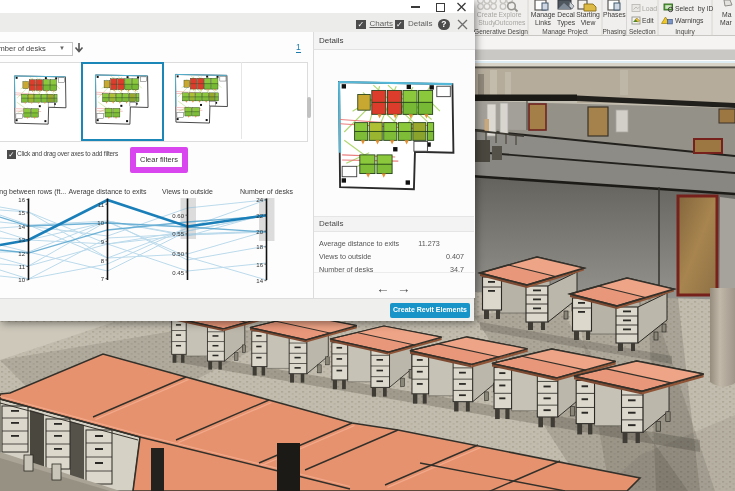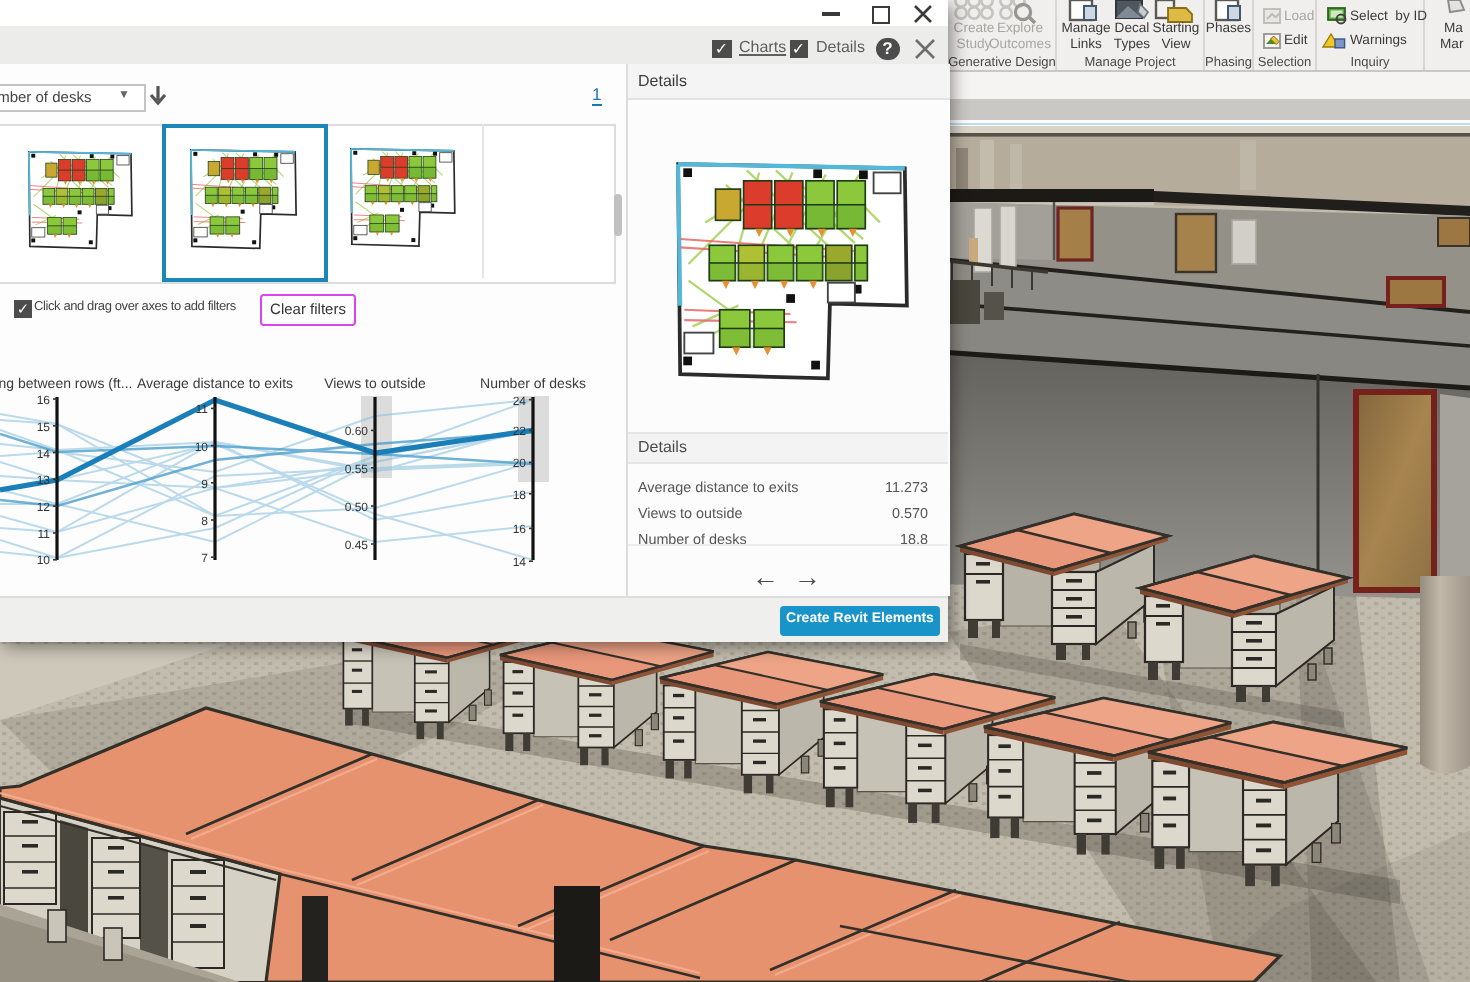--- a/index.html
+++ b/index.html
@@ -339,21 +339,21 @@
 <svg class="abs" style="left:0;top:61px" width="313px" height="80">
   <use href="#plan" transform="translate(14,14) scale(0.468)"></use>
   <use href="#plan" transform="translate(95,13) scale(0.478)"></use>
   <use href="#plan" transform="translate(175,12.5) scale(0.472)"></use>
 </svg>
 <div class="abs" style="left:80.5px;top:61.5px;width:79px;height:75.5px;border:2.5px solid #1b87b8;background:transparent;"></div>
 <div class="abs" style="left:306.5px;top:97px;width:4px;height:21px;background:#c1c1c1;border-radius:2px;"></div>
 
 <div class="abs" style="left:7px;top:149.5px;width:9px;height:9px;background:#4c4c4c;color:#fff;font-size:7.5px;line-height:9px;text-align:center;">✓</div>
 <div class="abs" style="left:17px;top:150px;font-size:6.5px;letter-spacing:-0.2px;color:#444;">Click and drag over axes to add filters</div>
-<div class="abs" style="left:130px;top:146.5px;width:46px;height:14px;border:1px solid #d946ef;border-radius:2px;background:#fff;font-size:7.5px;color:#333;text-align:center;line-height:14px;">Clear filters</div>
+<div class="abs" style="left:130px;top:146.5px;width:46px;height:14px;border:6px solid #d946ef;border-radius:2px;background:#fff;font-size:7.5px;color:#333;text-align:center;line-height:14px;">Clear filters</div>
 <svg class="abs" style="left:0;top:170px" width="313" height="128" xmlns="http://www.w3.org/2000/svg">
   <g font-size="7" fill="#3b3b3b" text-anchor="middle" font-family="Liberation Sans">
     <text x="24" y="24">Spacing between rows (ft...</text>
     <text x="107.5" y="24">Average distance to exits</text>
     <text x="187.5" y="24">Views to outside</text>
     <text x="266.5" y="24">Number of desks</text>
   </g>
   <rect x="180.5" y="28" width="15.5" height="41" fill="#000" opacity="0.13"></rect>
   <rect x="259" y="28" width="15.5" height="43" fill="#000" opacity="0.13"></rect>
   <g stroke="#85bedd" stroke-width="1" fill="none" opacity="0.55">
@@ -434,25 +434,25 @@
 
 <div class="abs" style="left:313px;top:32px;width:161px;height:266px;background:#fcfcfc;border-left:1px solid #dcdcdc;"></div>
 <div class="abs" style="left:313px;top:32px;width:161px;height:17px;background:#f4f4f4;border-left:1px solid #dcdcdc;border-bottom:1px solid #e2e2e2;"></div>
 <div class="abs" style="left:319px;top:36px;font-size:8px;color:#3a3a3a;">Details</div>
 <svg class="abs" style="left:336px;top:78px" width="122" height="115">
   <use href="#plan" transform="translate(2,2) scale(1.04)"></use>
 </svg>
 <div class="abs" style="left:314px;top:216px;width:160px;height:14px;background:#f3f3f3;border-top:1px solid #e5e5e5;border-bottom:1px solid #e5e5e5;"></div>
 <div class="abs" style="left:319px;top:219px;font-size:8px;color:#4a4a4a;">Details</div>
 <div class="abs" style="left:319px;top:239px;font-size:7.2px;color:#555;">Average distance to exits</div>
-<div class="abs" style="left:394px;top:239px;width:70px;font-size:7.2px;color:#555;text-align:right;">11.273</div>
+<div class="abs" style="left:394px;top:239px;width:70px;font-size:7.2px;color:#555;text-align:center;">11.273</div>
 <div class="abs" style="left:319px;top:252px;font-size:7.2px;color:#555;">Views to outside</div>
-<div class="abs" style="left:394px;top:252px;width:70px;font-size:7.2px;color:#555;text-align:right;">0.570</div>
+<div class="abs" style="left:394px;top:252px;width:70px;font-size:7.2px;color:#555;text-align:right;">0.407</div>
 <div class="abs" style="left:319px;top:264.5px;font-size:7.2px;color:#555;">Number of desks</div>
-<div class="abs" style="left:394px;top:264.5px;width:70px;font-size:7.2px;color:#555;text-align:right;">18.8</div>
+<div class="abs" style="left:394px;top:264.5px;width:70px;font-size:7.2px;color:#555;text-align:right;">34.7</div>
 <div class="abs" style="left:314px;top:272px;width:160px;height:1px;background:#ececec;"></div>
 <div class="abs" style="left:376px;top:281px;font-size:13.5px;color:#4a4a4a;">←&nbsp;&nbsp;→</div>
 
 <div class="abs" style="left:0;top:298px;width:474px;height:22px;background:#efefee;border-top:1px solid #ddd;"></div>
 <div class="abs" style="left:390px;top:303px;width:80px;height:14.5px;background:#1894c8;border-radius:2px;color:#fff;font-size:7px;font-weight:bold;text-align:center;line-height:14.5px;">Create Revit Elements</div>
 </div>
 
 <svg width="0" height="0" style="position:absolute" xmlns="http://www.w3.org/2000/svg">
 <defs>
 <g id="plan">

